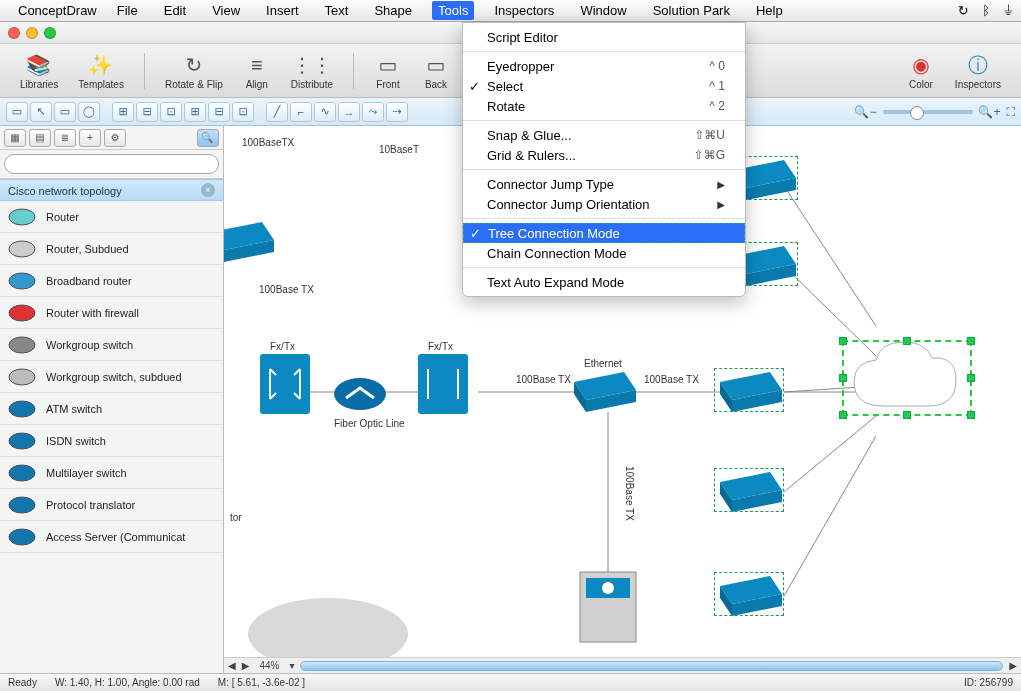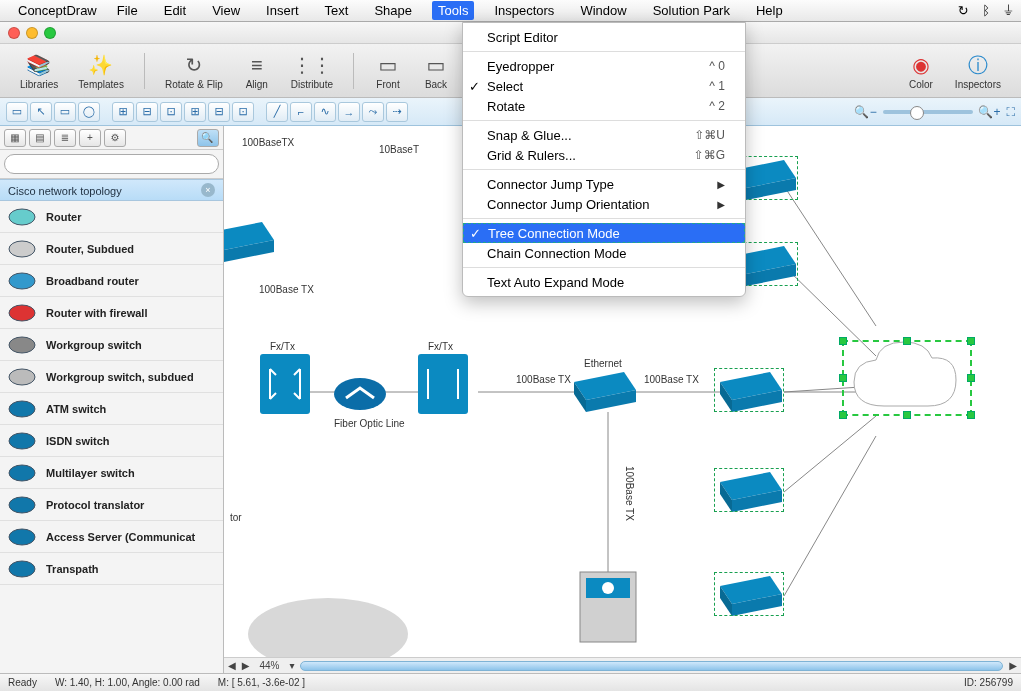--- a/index.html
+++ b/index.html
@@ -42,21 +42,21 @@
   
   .content { display:flex; height:calc(691px - 22px - 22px - 54px - 28px - 18px); }
   .sidebar { width:224px; background:#f4f4f4; border-right:1px solid #bbb; display:flex; flex-direction:column; }
   .sidebar .libtools { height:24px; display:flex; align-items:center; padding:0 4px; gap:3px; border-bottom:1px solid #ccc; }
   .sidebar .libtools .lt { width:22px; height:18px; background:linear-gradient(#fff,#e6e6e6); border:1px solid #aaa; border-radius:3px; font-size:10px; display:flex;align-items:center;justify-content:center;color:#555;}
   .sidebar .libtools .srchbtn { margin-left:auto; }
   .sidebar .search { padding:4px; border-bottom:1px solid #ccc; }
   .sidebar .search input { width:100%; height:20px; border:1px solid #aaa; border-radius:10px; padding:0 8px 0 20px; font-size:11px; background:#fff; }
   .sidebar .libname { background:linear-gradient(#d0e8fb,#b8dcf7); border-top:1px solid #a8c6de; border-bottom:1px solid #a8c6de; padding:3px 8px; font-size:11px; color:#234; display:flex; align-items:flex-end; }
   .sidebar .libname .x { margin-left:auto; width:14px;height:14px;border-radius:50%;background:#98b8cc;color:#fff;font-size:9px;display:flex;align-items:center;justify-content:center; }
-  .sidebar .items { flex:1; overflow:auto;font-weight:bold; }
+  .sidebar .items { flex:1; overflow:auto; }
   .libitem { display:flex; align-items:center; height:32px; padding:0 6px; border-bottom:1px solid #e0e0e0; font-size:11px; color:#222; gap:8px; }
   .libitem .shape { width:32px; height:26px; display:flex;align-items:center;justify-content:center; }
   .shape svg { width:30px; height:24px; }
 
   
   .canvas { flex:1; position:relative; background:#fff; overflow:hidden; }
   .canvas .node-label { font-size:10px; color:#333; position:absolute; white-space:nowrap; }
   .sel { border:1px dashed #2a8; }
   .sel-box { position:absolute; border:1px dashed #18a050; }
   .cloud-sel { position:absolute; border:2px dashed #28c840; }
@@ -286,28 +286,20 @@
           <span>Protocol translator</span>
         </div>
         <div class="libitem">
           <div class="shape">
     <svg viewBox="0 0 30 24">
               <ellipse cx="15" cy="12" rx="13" ry="8" fill="#17a" stroke="#456"></ellipse>
             </svg>
   </div>
           <span>Access Server (Communicat</span>
         </div>
-        <div class="libitem">
-          <div class="shape">
-    <svg viewBox="0 0 30 24">
-              <ellipse cx="15" cy="12" rx="13" ry="8" fill="#17a" stroke="#456"></ellipse>
-            </svg>
-  </div>
-          <span>Transpath</span>
-        </div>
       </div>
   </div>
 
   <div class="canvas">
 
     <div class="node-label" style="left:18px; top:11px">100BaseTX</div>
     <div class="node-label" style="left:155px; top:18px">10BaseT</div>
     <div class="node-label" style="left:35px; top:158px">100Base TX</div>
     <div class="node-label" style="left:46px; top:215px">Fx/Tx</div>
     <div class="node-label" style="left:204px; top:215px">Fx/Tx</div>

